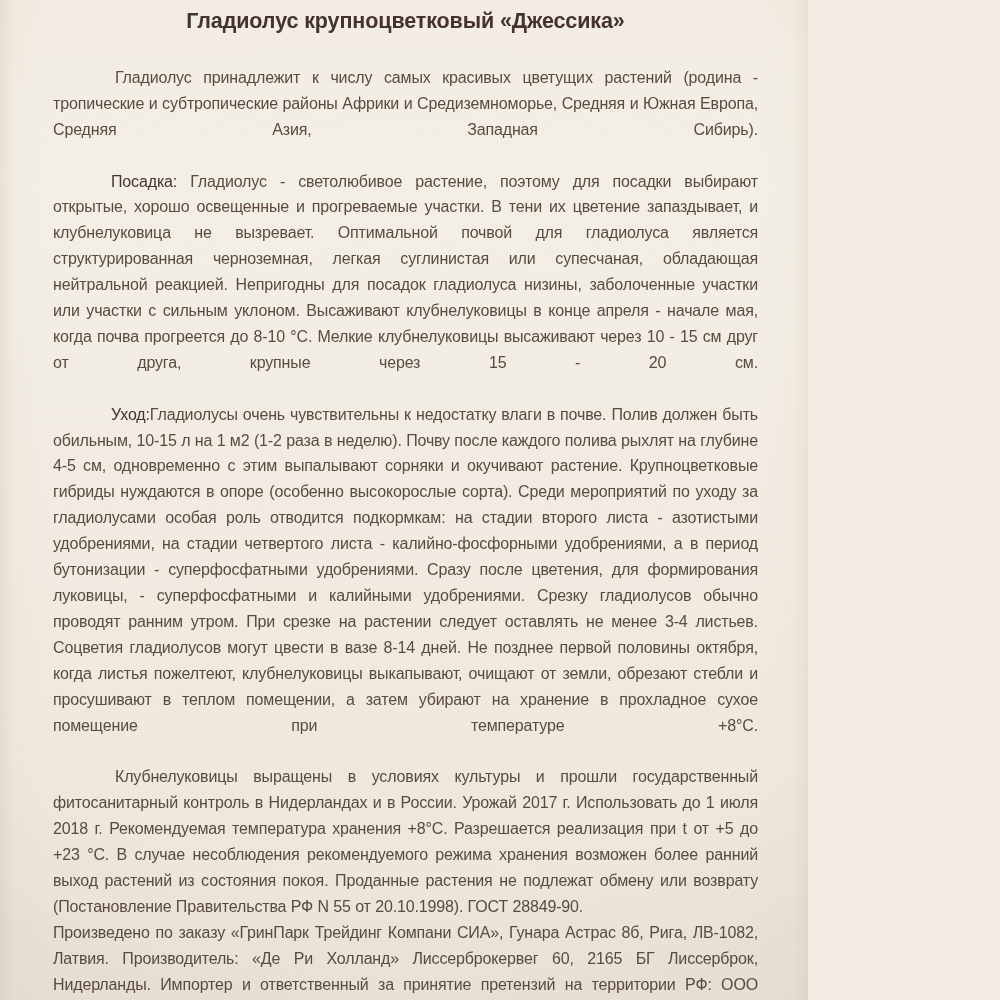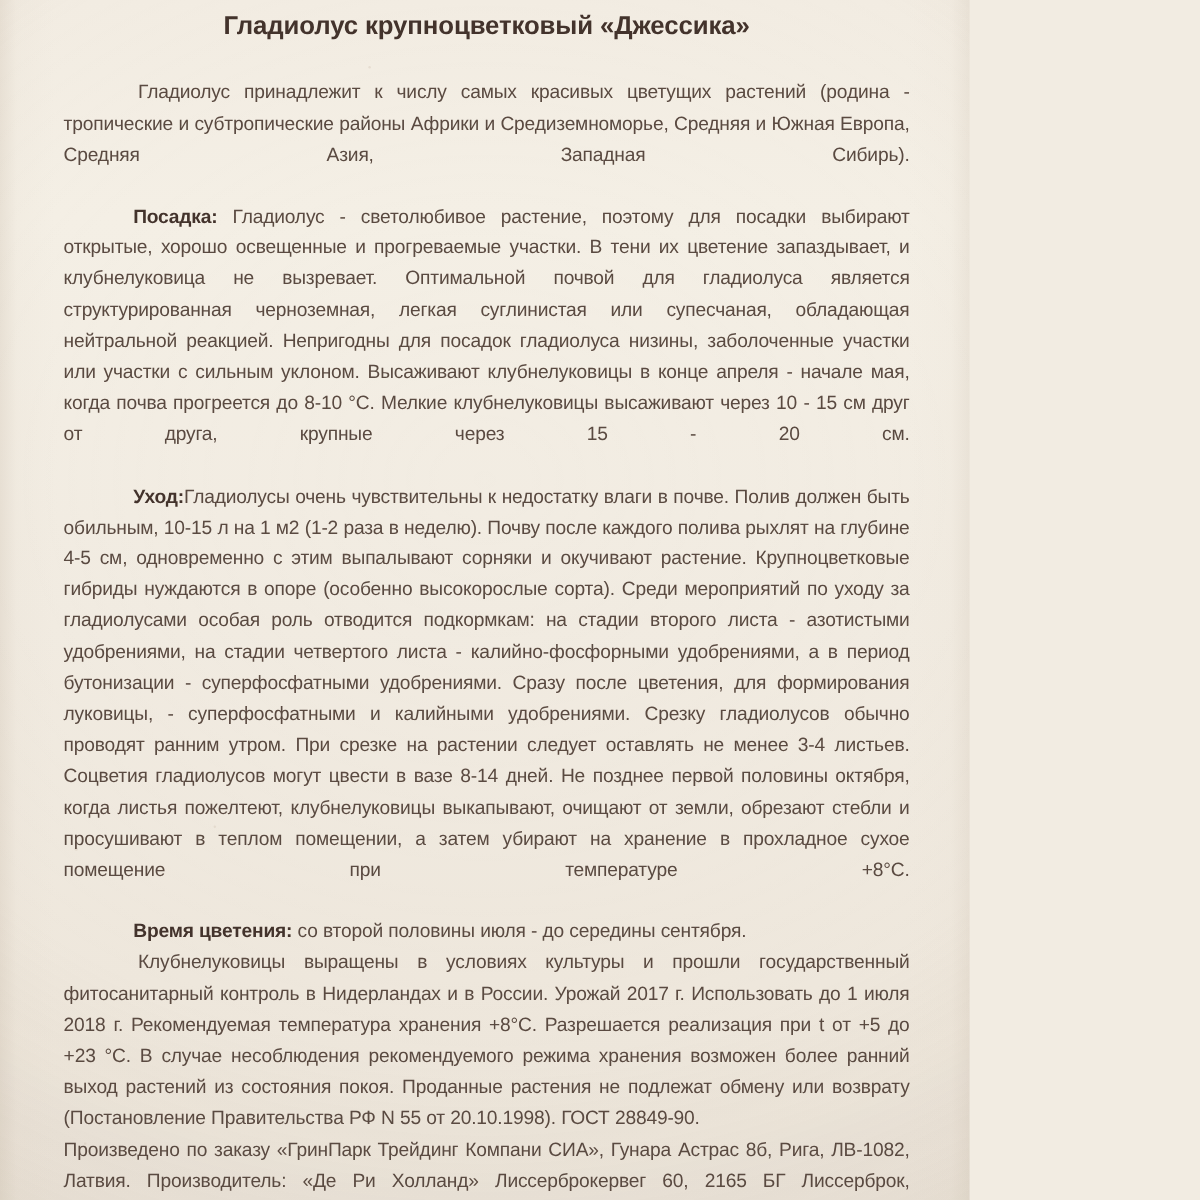--- a/index.html
+++ b/index.html
@@ -89,21 +89,21 @@
   p.noindent { text-indent: 0; }
 
   
   p.para::after {
     content: "";
     display: inline-block;
     width: 100%;
   }
   p.flush::after { display: none; }
 
-  .lead { font-weight: bold; color: #43332c; }
+  .lead { font-weight: normal; color: #43332c; }
 
   .gap-title  { height: 30px; }
 
   
   .speck {
     position: absolute;
     border-radius: 50%;
     background: #c9bba9;
     opacity: 0.30;
     z-index: 1;
@@ -127,21 +127,20 @@
     <h1 class="title">Гладиолус крупноцветковый «Джессика»</h1>
 
     <div class="gap-title"></div>
 
     <p class="para indent">Гладиолус принадлежит к числу самых красивых цветущих растений (родина - тропические и субтропические районы Африки и Средиземноморье, Средняя и Южная Европа, Средняя Азия, Западная Сибирь).</p>
 
     <p class="para indent-s"><span class="lead">Посадка:</span><span> Гладиолус - светолюбивое растение, поэтому для посадки выбирают открытые, хорошо освещенные и прогреваемые участки. В тени  их цветение запаздывает, и клубнелуковица не вызревает. Оптимальной почвой для гладиолуса является структурированная черноземная, легкая суглинистая или супесчаная, обладающая нейтральной реакцией. Непригодны для посадок гладиолуса низины, заболоченные участки или участки с сильным уклоном. Высаживают клубнелуковицы в конце апреля - начале мая, когда почва прогреется до 8-10 °С. Мелкие клубнелуковицы высаживают через 10 - 15 см друг от друга, крупные  через 15 - 20 см.</span></p>
 
     <p class="para indent-s"><span class="lead">Уход:</span><span>Гладиолусы очень чувствительны к недостатку влаги в почве. Полив должен быть обильным, 10-15 л на 1 м2 (1-2 раза в неделю).  Почву после каждого полива рыхлят на глубине 4-5 см, одновременно с этим выпалывают сорняки и окучивают растение. Крупноцветковые гибриды нуждаются в опоре (особенно высокорослые сорта). Среди мероприятий по уходу за гладиолусами особая роль отводится подкормкам: на стадии второго листа - азотистыми удобрениями, на стадии четвертого листа - калийно-фосфорными удобрениями, а в период бутонизации -  суперфосфатными удобрениями. Сразу после цветения, для формирования луковицы, - суперфосфатными и калийными удобрениями. Срезку гладиолусов обычно проводят ранним утром. При срезке на растении следует оставлять не менее 3-4 листьев. Соцветия гладиолусов могут цвести в вазе 8-14 дней. Не позднее первой половины октября, когда листья пожелтеют, клубнелуковицы выкапывают, очищают от земли, обрезают стебли и просушивают в теплом помещении, а затем убирают на хранение в прохладное сухое помещение при температуре +8°С.</span></p>
 
-    <p class="para indent-s flush"><span class="lead">Время цветения:</span><span> со второй половины июля - до середины сентября.</span></p>
 
 
     <p class="para indent flush">Клубнелуковицы выращены в условиях культуры и прошли государственный фитосанитарный контроль в Нидерландах и в России. Урожай 2017 г. Использовать до 1 июля 2018 г. Рекомендуемая температура хранения +8°С. Разрешается реализация при t от +5 до +23 °С. В случае несоблюдения рекомендуемого режима хранения возможен более ранний выход растений из состояния покоя.  Проданные растения не подлежат обмену или возврату (Постановление Правительства РФ N 55 от 20.10.1998). ГОСТ 28849-90.</p>
 
     <p class="para noindent flush">Произведено по заказу «ГринПарк Трейдинг Компани СИА», Гунара Астрас 8б, Рига, ЛВ-1082, Латвия. Производитель: «Де Ри Холланд»  Лиссерброкервег  60, 2165 БГ Лиссерброк, Нидерланды. Импортер и ответственный за принятие претензий на территории РФ: ООО «Ванда» 125212, Москва , Ленинградское ш, дом № 46, помещение VI, комната 5.  Для отзывов и претензий: info@vsesad.com  -  http://vsesad.com</p>
 
   </div>
 </div>
 
 </body></html>

